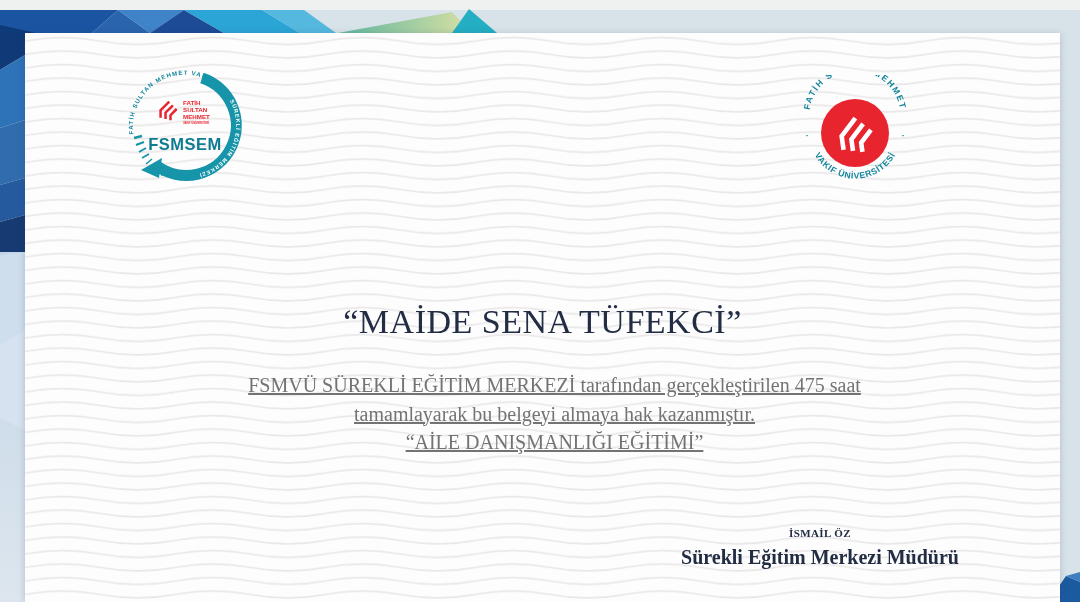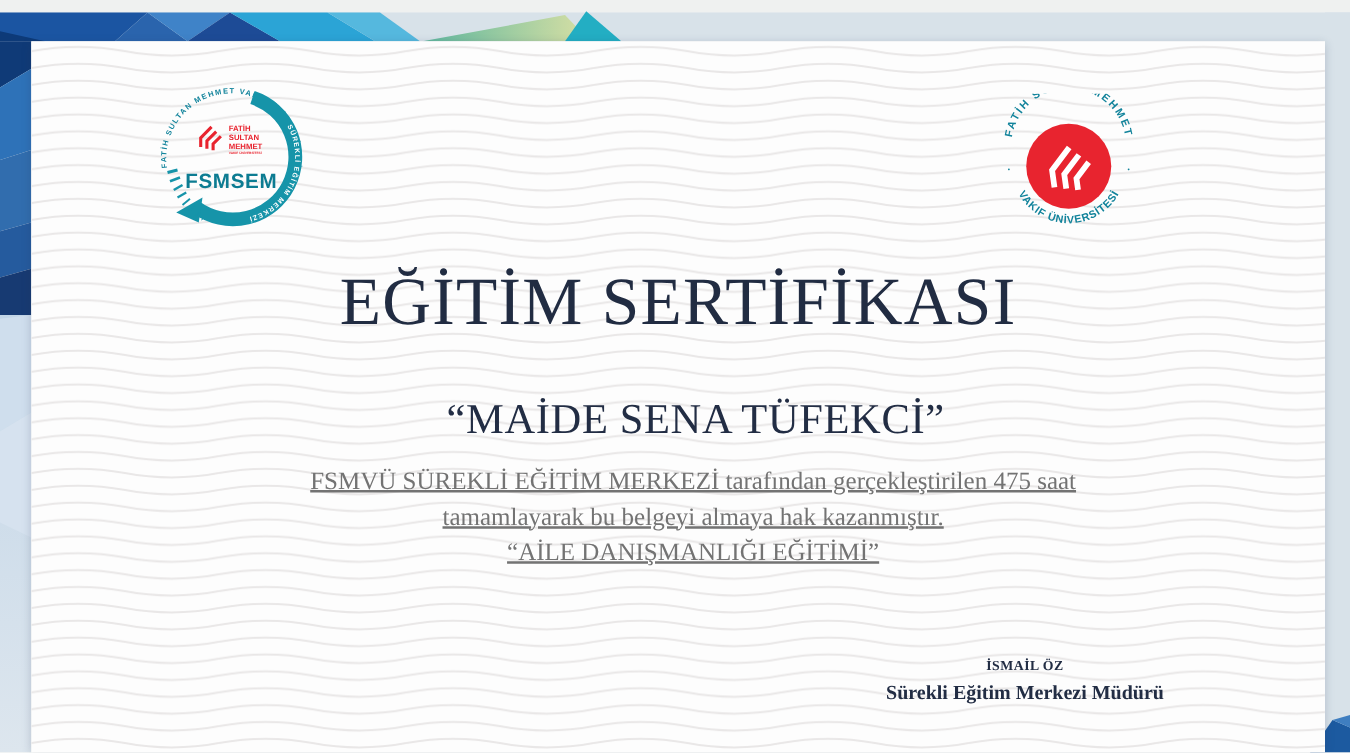--- a/index.html
+++ b/index.html
@@ -19,35 +19,35 @@
   .content{position:absolute;left:0;top:0;width:100%;height:100%;}
   .logo{position:absolute;display:block;}
   .logo-left{left:100px;top:32px;width:120px;height:120px;}
   .logo-right{left:772px;top:42px;width:116px;height:116px;}
   .cert-title{
     position:absolute;left:0;top:177px;width:100%;margin:0;
     text-align:center;font-size:54px;font-weight:400;letter-spacing:1px;
     color:#212c42;
   }
   .cert-name{
-    position:absolute;left:0;top:270px;width:100%;margin:14px;
+    position:absolute;left:0;top:270px;width:100%;margin:0;
     text-align:center;font-size:34px;font-weight:400;letter-spacing:.5px;
     color:#222d44;
   }
   .cert-body{
     position:absolute;left:0;top:326px;width:100%;margin:12px;
     text-align:center;font-size:20px;line-height:28.5px;color:#737373;text-decoration:underline;
   }
   .cert-body p{margin:0;}
   .signature{
     position:absolute;left:615px;top:494px;width:360px;text-align:center;
     color:#222d44;
   }
   .sig-name{font-size:11px;font-weight:700;letter-spacing:.4px;margin:0 0 7px 0;}
-  .sig-title{font-size:16px;font-weight:700;margin:0;}
+  .sig-title{font-size:20px;font-weight:700;margin:0;}
 </style>
 </head>
 <body>
 
 <div class="stage">
 
   <svg class="deco" viewBox="0 0 1080 602" aria-hidden="true">
     <defs>
       <linearGradient id="greenGrad" x1="0" y1="0" x2="1" y2="0">
         <stop offset="0" stop-color="#5fb79e"></stop>
@@ -150,21 +150,20 @@
         <text font-family="Liberation Sans, sans-serif" font-size="8.6" font-weight="700" fill="#11839b" letter-spacing="1.6">
           <textPath href="#fsmvuTop" startOffset="50%" text-anchor="middle">FATİH SULTAN MEHMET</textPath>
         </text>
         <text font-family="Liberation Sans, sans-serif" font-size="8.6" font-weight="700" fill="#11839b" letter-spacing="0.6">
           <textPath href="#fsmvuBottom" startOffset="50%" text-anchor="middle">VAKIF ÜNİVERSİTESİ</textPath>
         </text>
         <text x="-48" y="5" font-size="9" font-weight="700" fill="#11839b" text-anchor="middle">·</text>
         <text x="48" y="5" font-size="9" font-weight="700" fill="#11839b" text-anchor="middle">·</text>
       </svg>
 
-      <h1 class="cert-title">EĞİTİM SERTİFİKASI</h1>
 
       <h2 class="cert-name">“MAİDE SENA TÜFEKCİ”</h2>
 
       <div class="cert-body">
         <p>FSMVÜ SÜREKLİ EĞİTİM MERKEZİ tarafından gerçekleştirilen 475 saat</p>
         <p>tamamlayarak bu belgeyi almaya hak kazanmıştır.</p>
         <p>“AİLE DANIŞMANLIĞI EĞİTİMİ”</p>
       </div>
 
       <div class="signature">

